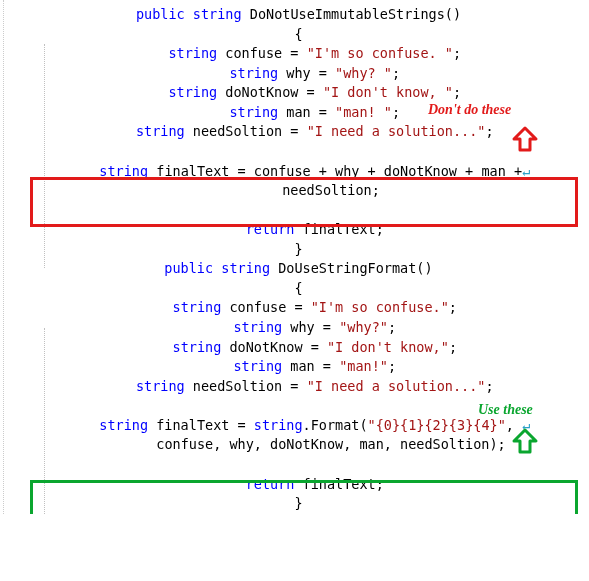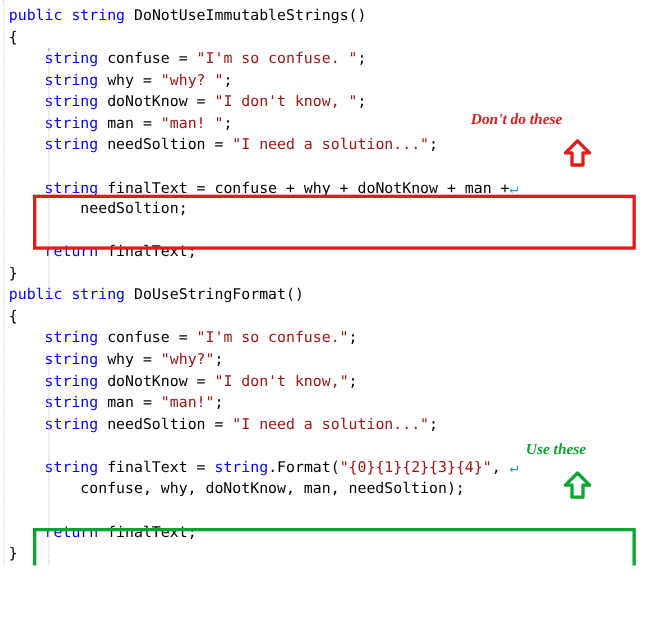--- a/index.html
+++ b/index.html
@@ -20,20 +20,21 @@
     bottom: 0;
     width: 3px;
     border-right: 1px dotted #ccc;
     background: #fff;
   }
   pre {
     margin: 0;
     padding-left: 8px;
     white-space: pre;
     color: #000;
+    text-align: center;
   }
   .kw { color: #0000ff; }
   .str { color: #a31515; }
   .wrap-glyph { color: #2aa0c8; }
   .box-red {
     position: absolute;
     border: 3px solid #e21a1a;
     box-sizing: border-box;
   }
   .box-green {

